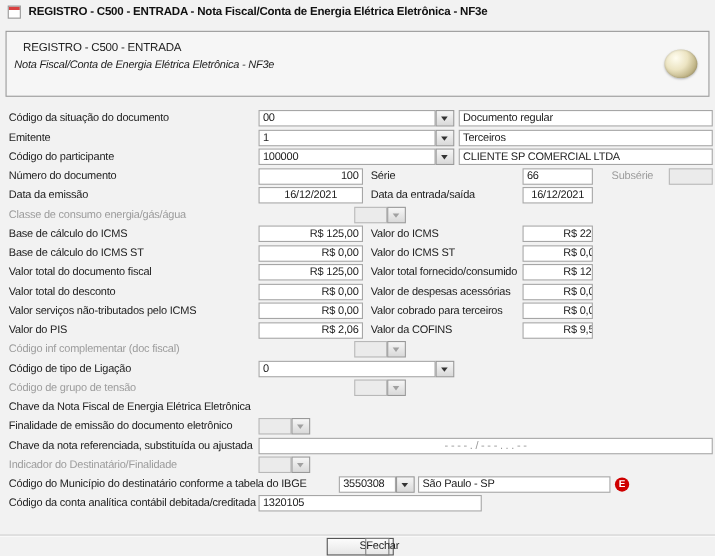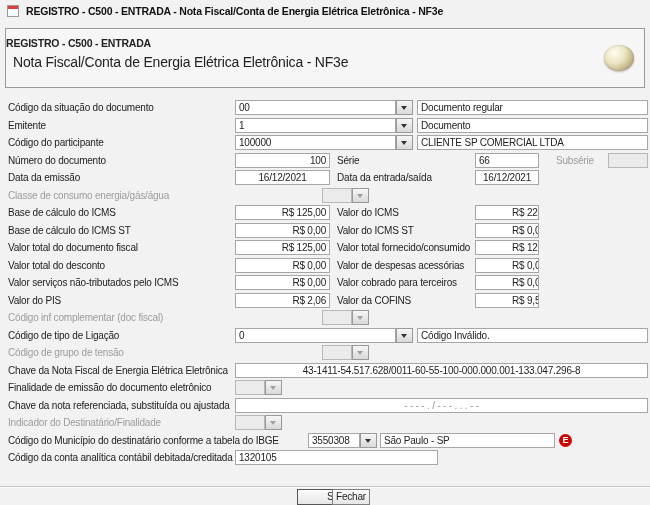--- a/index.html
+++ b/index.html
@@ -12,22 +12,22 @@
     letter-spacing:-0.2px;
   }
   
   .titlebar { position:absolute; top:0; left:0; width:538px; height:24px; background:#f2f2f2; }
   .wicon { position:absolute; left:7px; top:5px; width:12px; height:12px; border:1px solid #999;
            background:linear-gradient(180deg,#d94040 0 3px,#ffffff 3px); }
   .wtitle { position:absolute; left:26px; top:5px; font-weight:bold; font-size:10.5px; color:#111; white-space:nowrap; }
   
   .headerbox { position:absolute; left:5px; top:28px; width:640px; height:60px;
                border:1px solid #9a9a9a; background:#f6f6f6; }
-  .h1 { position:absolute; left:0; top:8px; font-weight:bold; font-size:10.5px; }
-  .h2 { position:absolute; left:7px; top:25px; font-size:14px; }
+  .h1 { position:absolute; left:15px; top:8px; font-weight:normal; font-size:10.5px; }
+  .h2 { position:absolute; left:7px; top:25px; font-size:10px;font-style:italic; }
   .hicon { position:absolute; right:10px; top:16px; width:30px; height:26px; border-radius:50%;
            background:radial-gradient(circle at 35% 30%, #fffdf0, #ece4c2 40%, #bdb183 72%, #8e8257);
            box-shadow:0 1px 2px rgba(0,0,0,.25), inset 0 0 2px rgba(0,0,0,.25); }
   
   .form { position:absolute; top:100px; left:0; width:650px; }
   .row { position:relative; height:17.5px; }
   .lbl { position:absolute; left:8px; top:2px; white-space:nowrap; }
   .lbl.b { left:337px; }
   .lbl.sub { left:556px; }
   .lbl.dis { color:#9c9c9c; }
@@ -57,21 +57,21 @@
            background:#cf0000; color:#fff; font-weight:bold; font-size:9px; line-height:13px;
            text-align:center; letter-spacing:0; }
   
   .sep { position:absolute; top:486px; left:0; width:650px; height:0;
          border-top:1px solid #c6c6c6; border-bottom:1px solid #fbfbfb; }
   .btn { position:absolute; top:489px; height:16px; font-size:10px;
          background:linear-gradient(#fcfcfc,#e6e6e6); border:1px solid #808080;
          text-align:center; line-height:14px; cursor:default; }
   .btn.primary { border-color:#555; }
   #btn-salvar { left:297px; width:61px;padding-left:26px; }
-  #btn-fechar { left:332px; width:38px; }
+  #btn-fechar { left:332px; width:22px; }
 </style>
 </head>
 <body>
 
 <div class="titlebar">
   <span class="wicon"></span>
   <span class="wtitle">REGISTRO - C500 - ENTRADA - Nota Fiscal/Conta de Energia Elétrica Eletrônica - NF3e</span>
 </div>
 
 <div class="headerbox">
@@ -90,21 +90,21 @@
       </div>
     <div class="fld pD">Documento regular</div>
   </div>
 
   <div class="row">
     <span class="lbl">Emitente</span>
     <div class="fld pA">1</div>
     <div class="arrow aA">
         <span class="tri"></span>
       </div>
-    <div class="fld pD">Documento</div>
+    <div class="fld pD">Terceiros</div>
   </div>
 
   <div class="row">
     <span class="lbl">Código do participante</span>
     <div class="fld pA">100000</div>
     <div class="arrow aA">
         <span class="tri"></span>
       </div>
     <div class="fld pD">CLIENTE SP COMERCIAL LTDA</div>
   </div>
@@ -182,34 +182,32 @@
         <span class="tri"></span>
       </div>
   </div>
 
   <div class="row">
     <span class="lbl">Código de tipo de Ligação</span>
     <div class="fld pA">0</div>
     <div class="arrow aA">
         <span class="tri"></span>
       </div>
-    <div class="fld pD">Código Inválido.</div>
   </div>
 
   <div class="row">
     <span class="lbl dis">Código de grupo de tensão</span>
     <div class="fld c1 dis"></div>
     <div class="arrow a1 dis">
         <span class="tri"></span>
       </div>
   </div>
 
   <div class="row">
     <span class="lbl">Chave da Nota Fiscal de Energia Elétrica Eletrônica</span>
-    <div class="fld pF c">43-1411-54.517.628/0011-60-55-100-000.000.001-133.047.296-8</div>
   </div>
 
   <div class="row">
     <span class="lbl">Finalidade de emissão do documento eletrônico</span>
     <div class="fld c2 dis"></div>
     <div class="arrow a2 dis">
         <span class="tri"></span>
       </div>
   </div>
 

